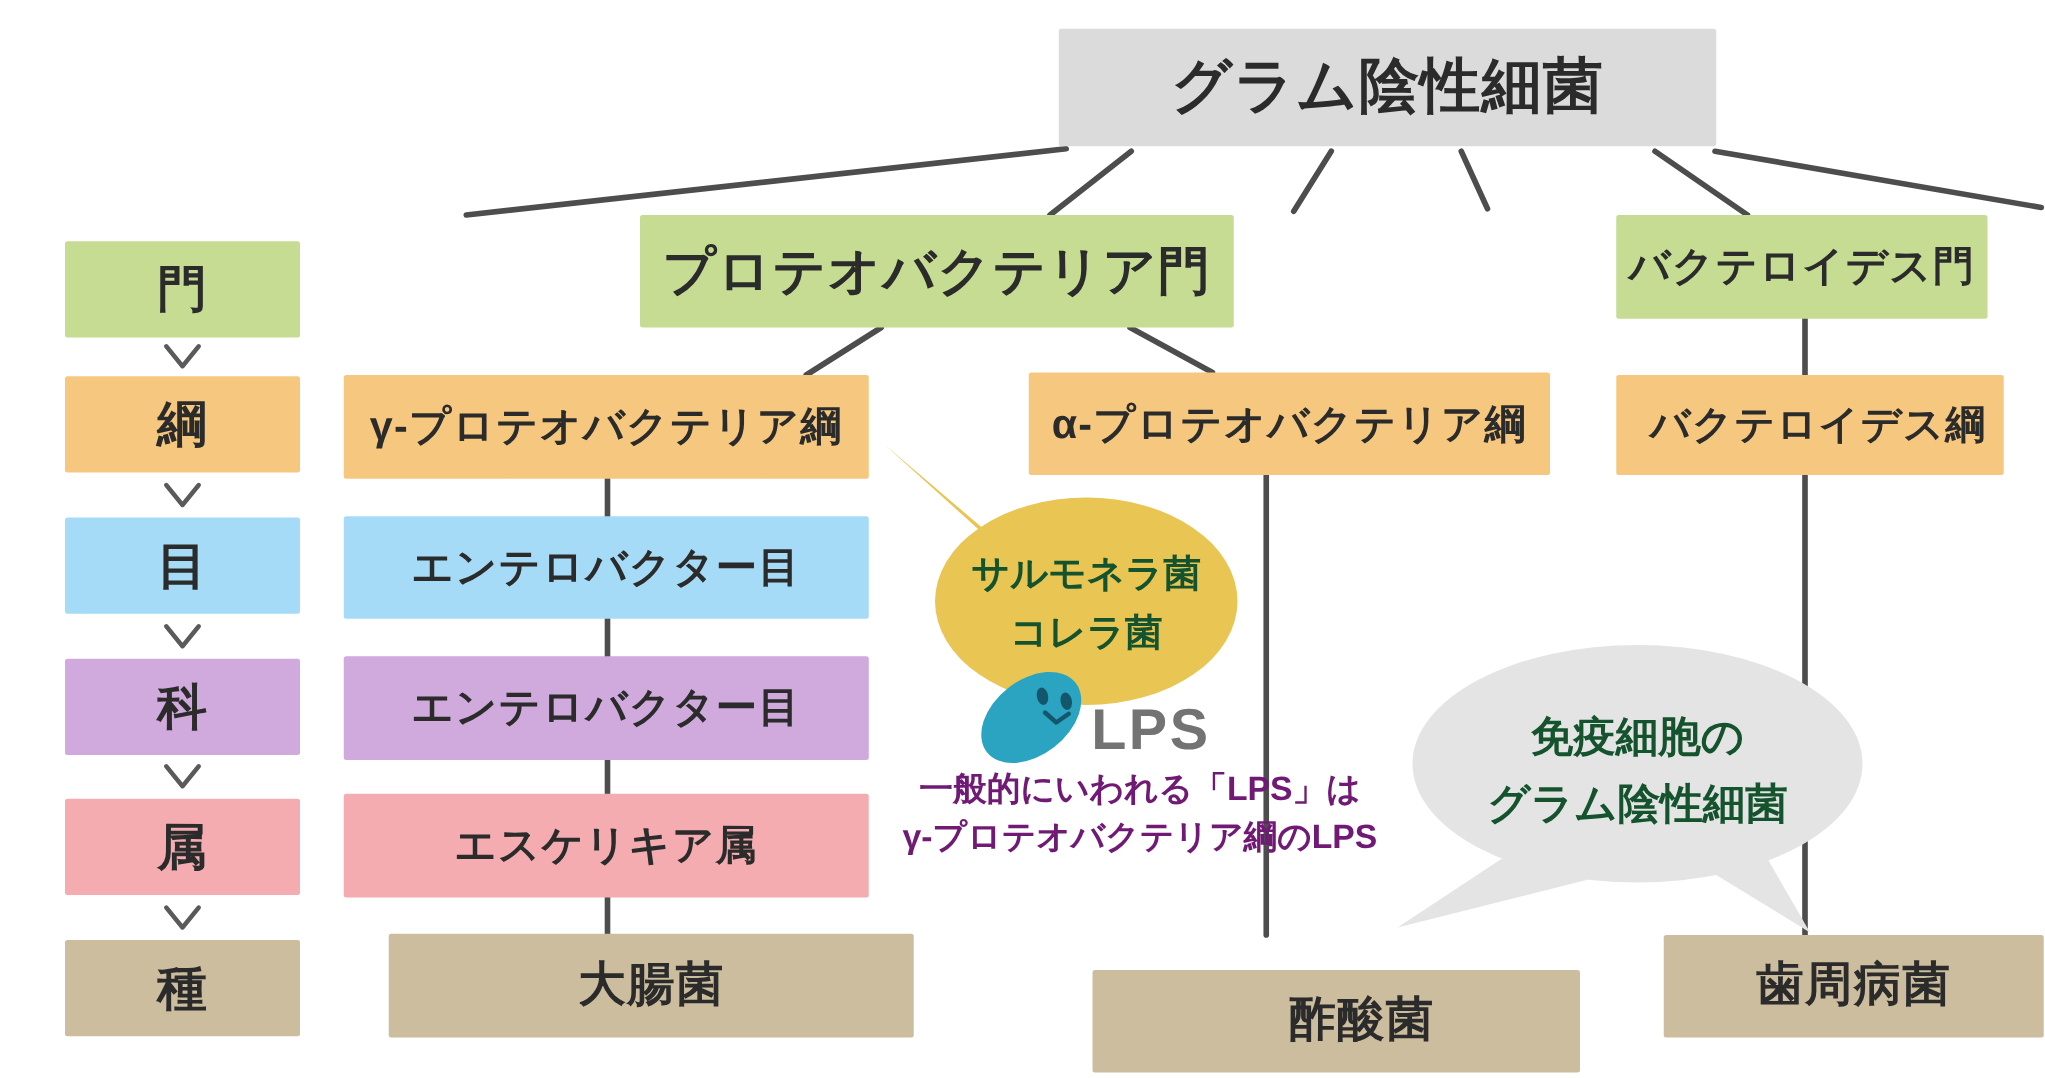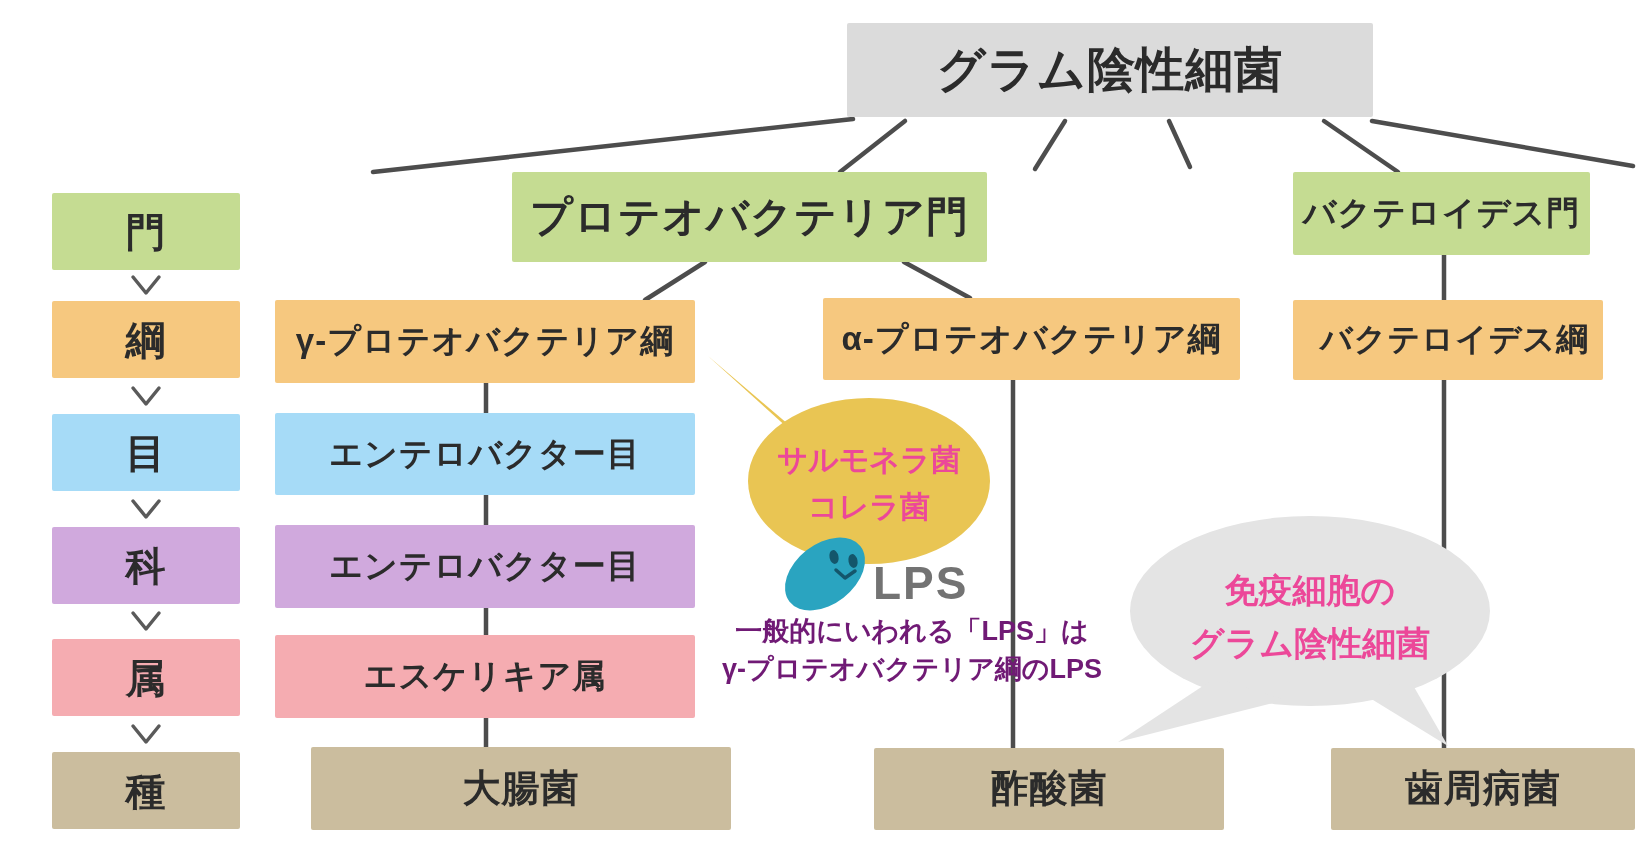--- a/index.html
+++ b/index.html
@@ -34,21 +34,21 @@
   .f48 { font-size:48px; }
   .f42 { font-size:42px; }
   .f40 { font-size:40px; }
   .f38 { font-size:38px;margin-left:36px; }
   .f33 { font-size:33px; }
   .f32 { font-size:32px;padding-left:13px; }
   .bubble-text {
     position:absolute;
     text-align:center;
     font-weight:bold;
-    color:#ec4899;
+    color:#14532d;
     z-index:4;
   }
   .lps-label {
     position:absolute;
     left:873px; top:556px;
     font-size:46px;
     color:#737373;
     z-index:4;
     letter-spacing:2px;
   }
@@ -106,21 +106,21 @@
   <div class="box c-pink f40" style="left:52px; top:639px; width:188px; height:77px;">属</div>
   <div class="box c-tan f40" style="left:52px; top:752px; width:188px; height:77px;">種</div>
 
   <div class="box c-orange f33" style="left:275px; top:300px; width:420px; height:83px;">γ-プロテオバクテリア綱</div>
   <div class="box c-blue f33" style="left:275px; top:413px; width:420px; height:82px;">エンテロバクター目</div>
   <div class="box c-purple f33" style="left:275px; top:525px; width:420px; height:83px;">エンテロバクター目</div>
   <div class="box c-pink f33" style="left:275px; top:635px; width:420px; height:83px;">エスケリキア属</div>
   <div class="box c-tan f38" style="left:275px; top:747px; width:420px; height:83px;">大腸菌</div>
 
   <div class="box c-orange f33" style="left:823px; top:298px; width:417px; height:82px;">α-プロテオバクテリア綱</div>
-  <div class="box c-tan f38" style="left:838px; top:748px; width:350px; height:82px;">酢酸菌</div>
+  <div class="box c-tan f38" style="left:838px; top:776px; width:350px; height:82px;padding-left:40px;">酢酸菌</div>
 
   <div class="box c-orange f32" style="left:1293px; top:300px; width:297px; height:80px;">バクテロイデス綱</div>
   <div class="box c-tan f38" style="left:1295px; top:748px; width:304px; height:82px;">歯周病菌</div>
 
   <svg class="layer" style="z-index:3">
     <g fill="#e9c553">
       <polygon points="708,356 790,430 842,470"></polygon>
       <ellipse cx="869" cy="481" rx="121" ry="83"></ellipse>
     </g>
     <g>

